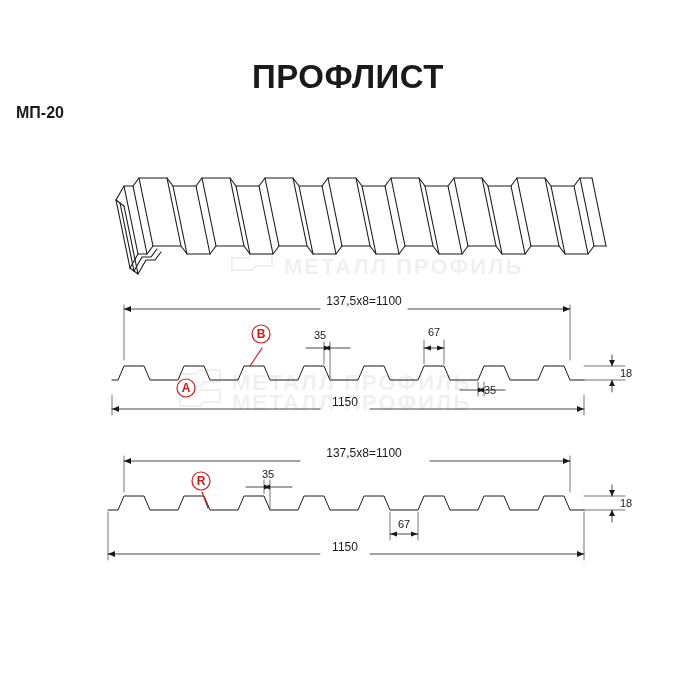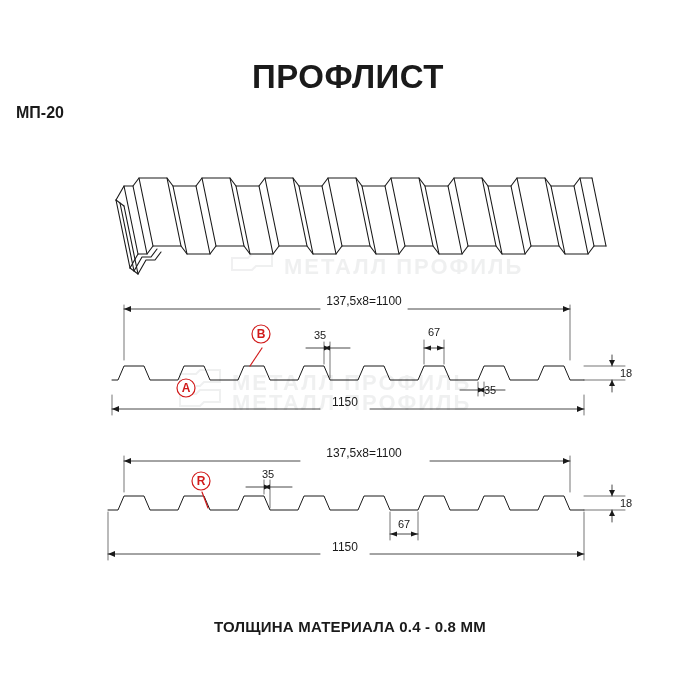--- a/index.html
+++ b/index.html
@@ -90,21 +90,20 @@
     fill: #d11a1a;
   }
 </style>
 </head>
 <body>
 
 <div class="page">
 
   <div class="title">ПРОФЛИСТ</div>
   <div class="subtitle">МП-20</div>
-  <div class="footer">ТОЛЩИНА МАТЕРИАЛА 0.4 - 0.8 ММ</div>
 
   <svg class="layer">
     <g class="wm" opacity="0.25" transform="translate(228,252)">
       <path class="wm-shape" d="M4,18 L4,6 L20,6 L24,2 L44,2 L44,14 L28,14 L24,18 Z"></path>
       <text class="wm-text" x="56" y="22">МЕТАЛЛ ПРОФИЛЬ</text>
     </g>
     <g class="wm" opacity="0.25" transform="translate(176,368)">
       <path class="wm-shape" d="M4,18 L4,6 L20,6 L24,2 L44,2 L44,14 L28,14 L24,18 Z"></path>
       <text class="wm-text" x="56" y="22">МЕТАЛЛ ПРОФИЛЬ</text>
     </g>

